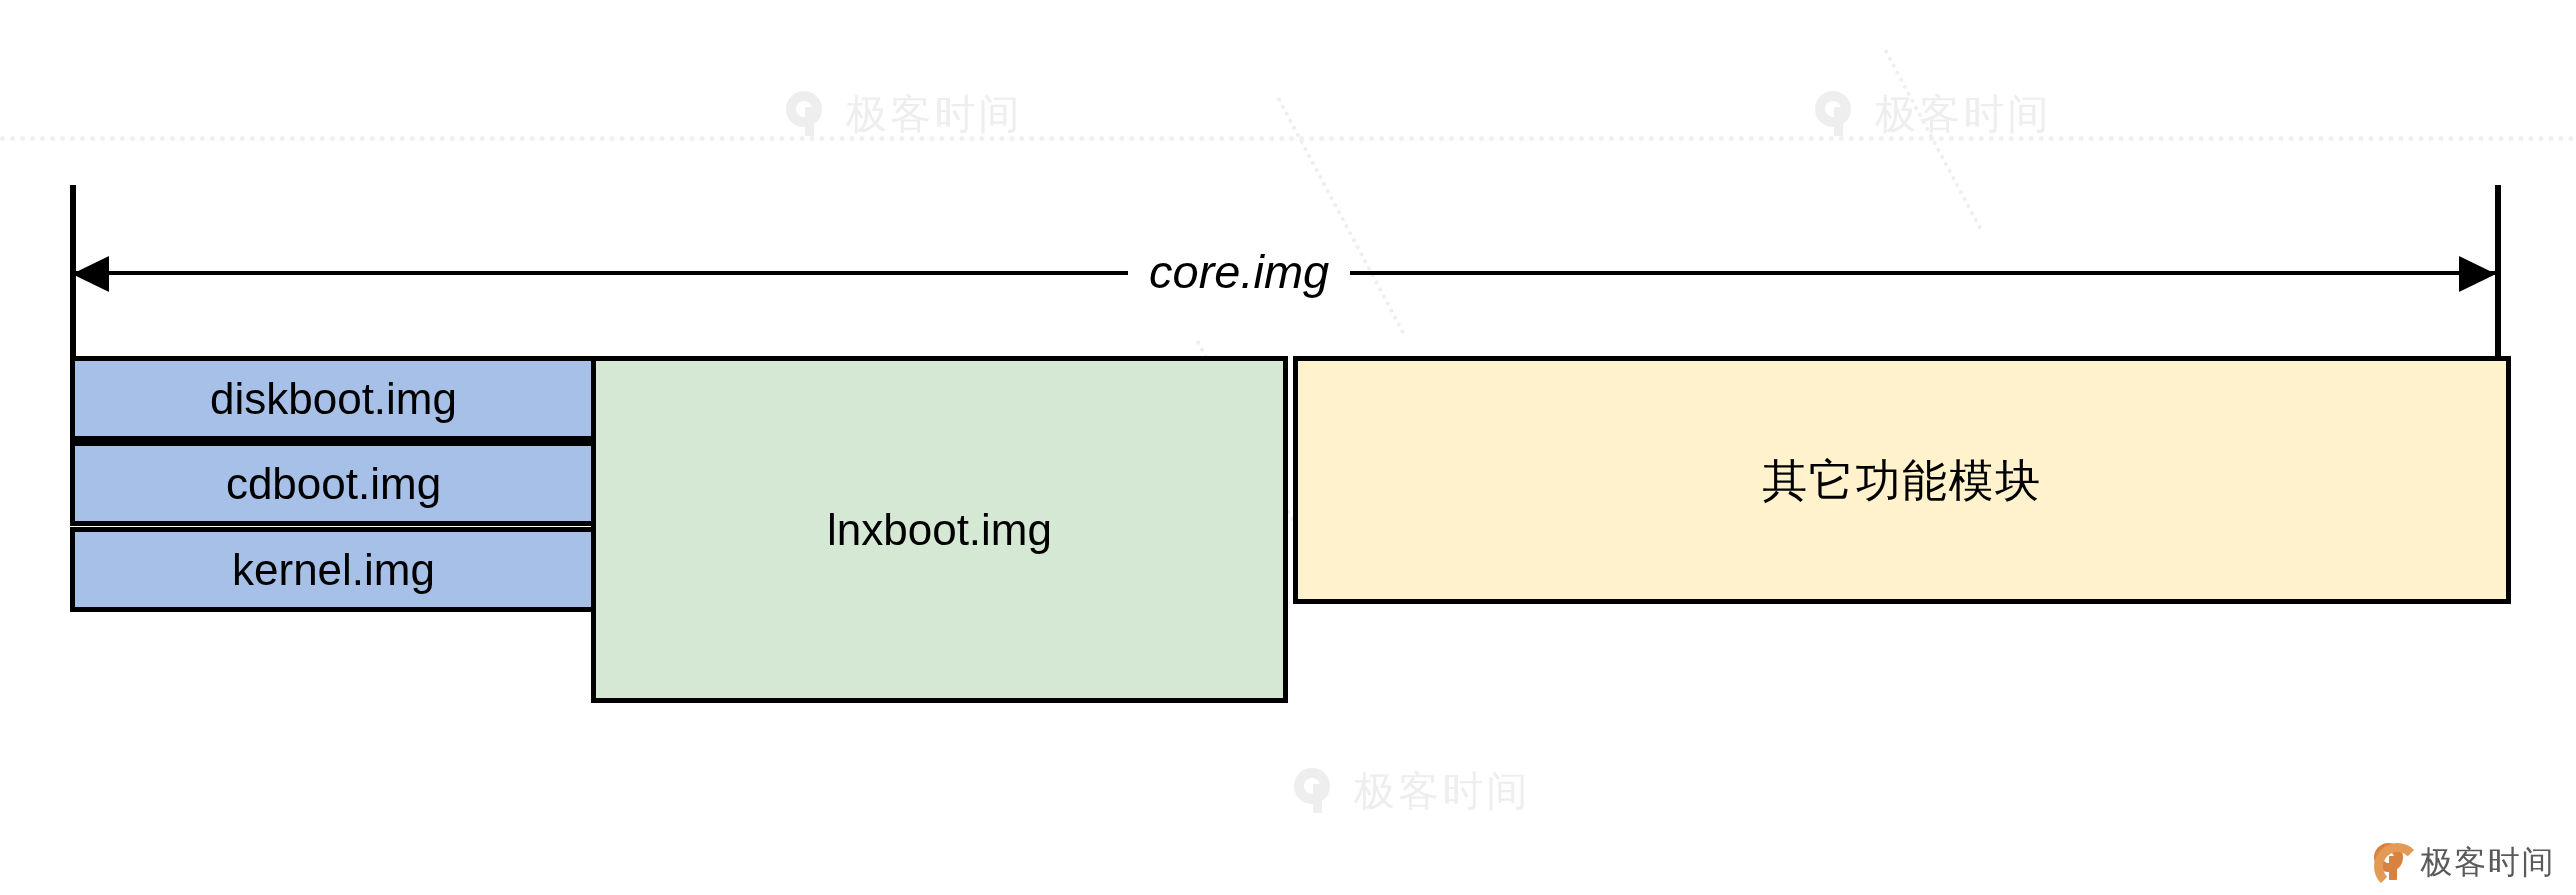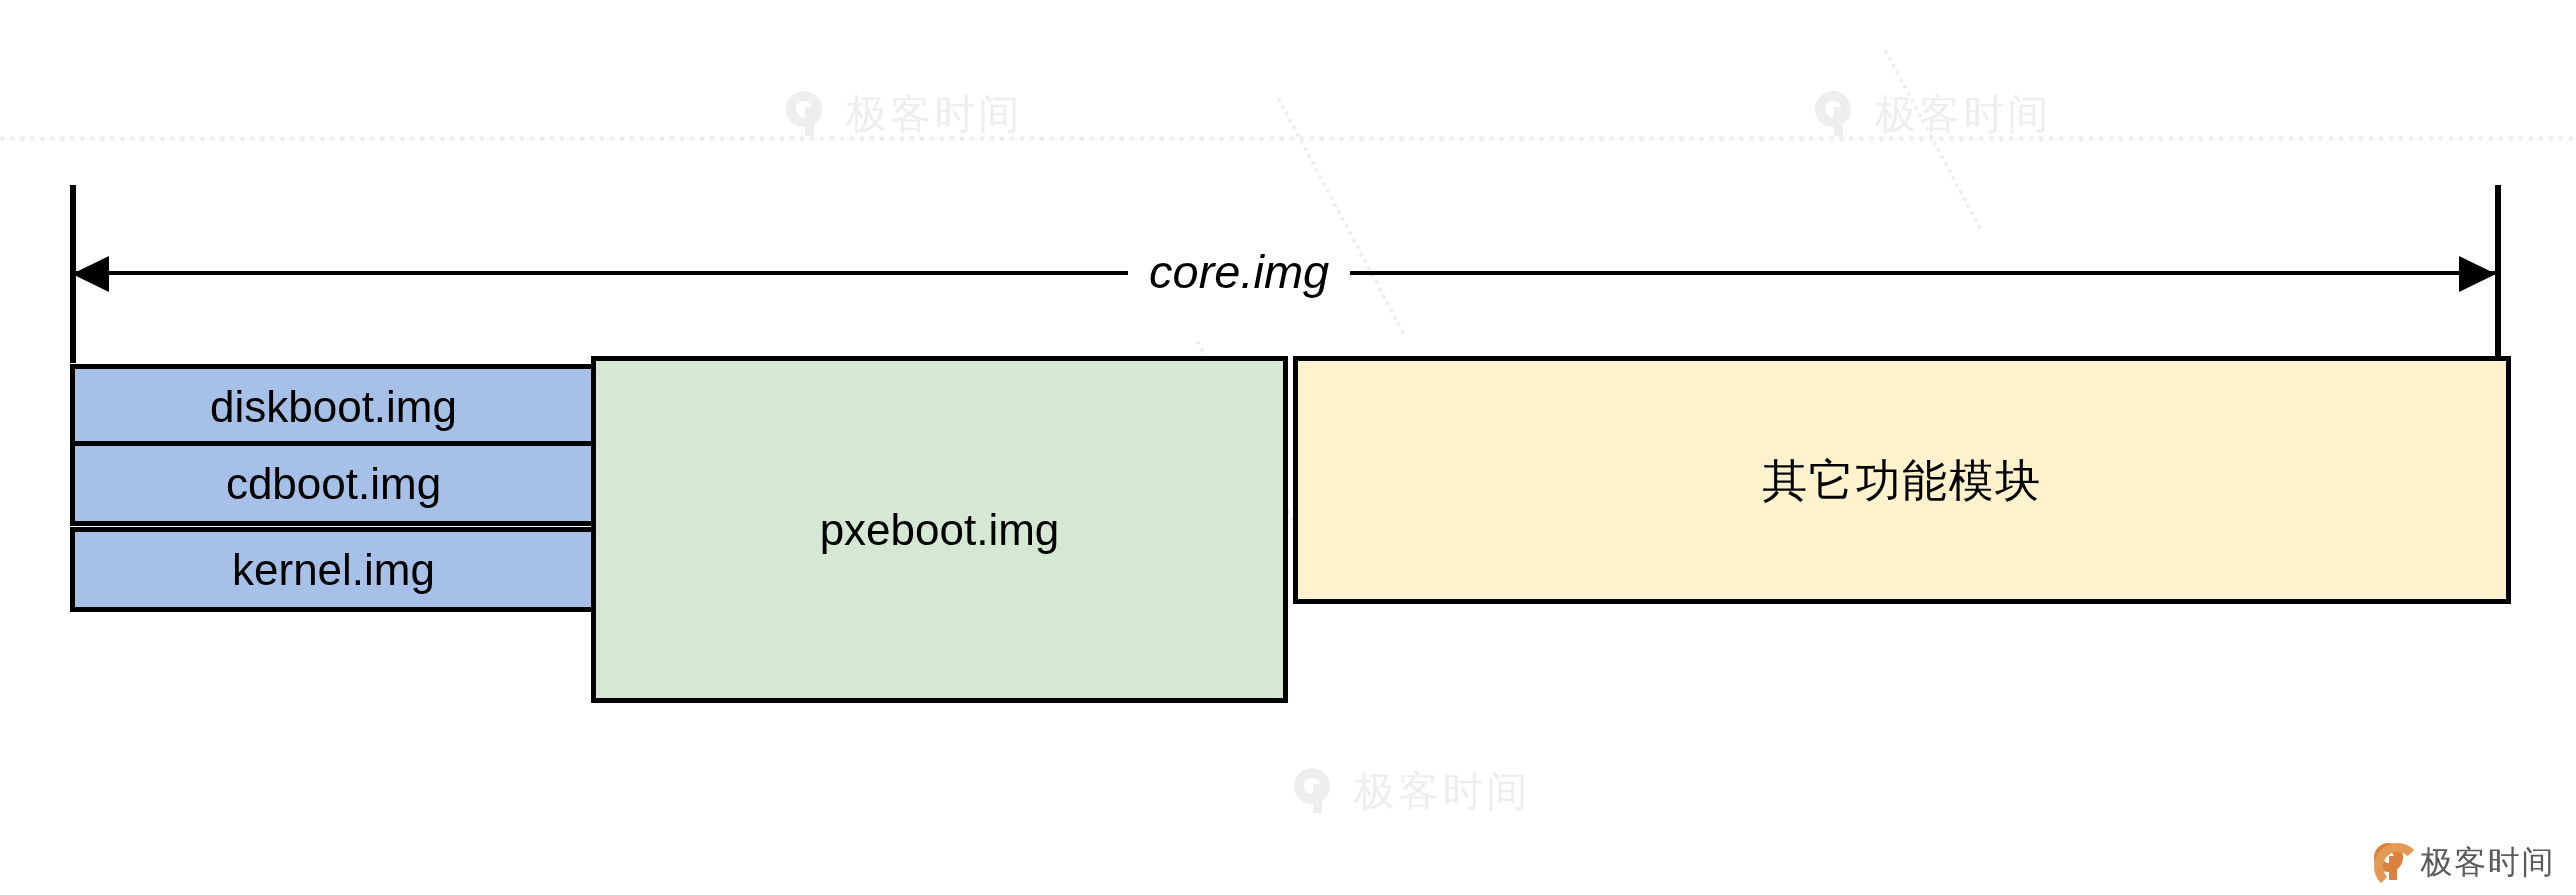--- a/index.html
+++ b/index.html
@@ -219,32 +219,32 @@
   <div class="vbar" style="left:70px; top:185px; height:178px;"></div>
   <div class="vbar" style="left:2495px; top:185px; height:178px;"></div>
 
   <div class="span-arrow" style="left:75px; top:271px; width:2424px;"></div>
 
   <div class="arrow-head left" style="left:72px; top:256px;"></div>
   <div class="arrow-head right" style="left:2459px; top:256px;"></div>
 
   <div class="span-label" style="left:1128px; top:248px;">core.img</div>
 
-  <div class="block" style="left:70px; top:356px; width:527px; height:85px; background:#a6c0e8;margin-top:8px;">
+  <div class="block" style="left:70px; top:356px; width:527px; height:85px; background:#a6c0e8;">
     <span class="blk-label">diskboot.img</span>
   </div>
   <div class="block" style="left:70px; top:441px; width:527px; height:85px; background:#a6c0e8;">
     <span class="blk-label">cdboot.img</span>
   </div>
   <div class="block" style="left:70px; top:527px; width:527px; height:85px; background:#a6c0e8;">
     <span class="blk-label">kernel.img</span>
   </div>
 
   <div class="block" style="left:591px; top:356px; width:697px; height:347px; background:#d5e8d4;">
-    <span class="blk-label">pxeboot.img</span>
+    <span class="blk-label">lnxboot.img</span>
   </div>
 
   <div class="block cjk" style="left:1282px; top:356px; width:1218px; height:248px; background:#fff2cc;margin-left:11px;">
     <span class="blk-label">其它功能模块</span>
   </div>
 
   <div class="brand">
     <span class="brand-mark">
       <span class="ring"></span>
         <span class="stem"></span>

